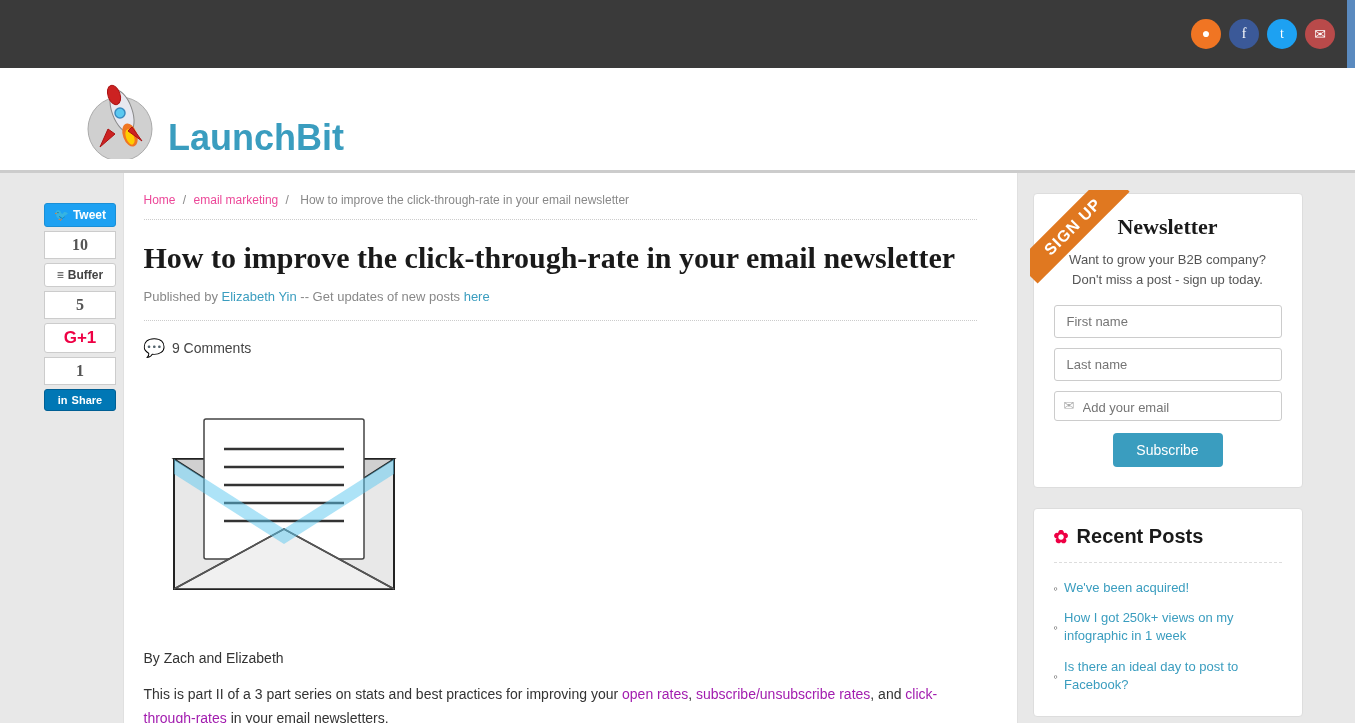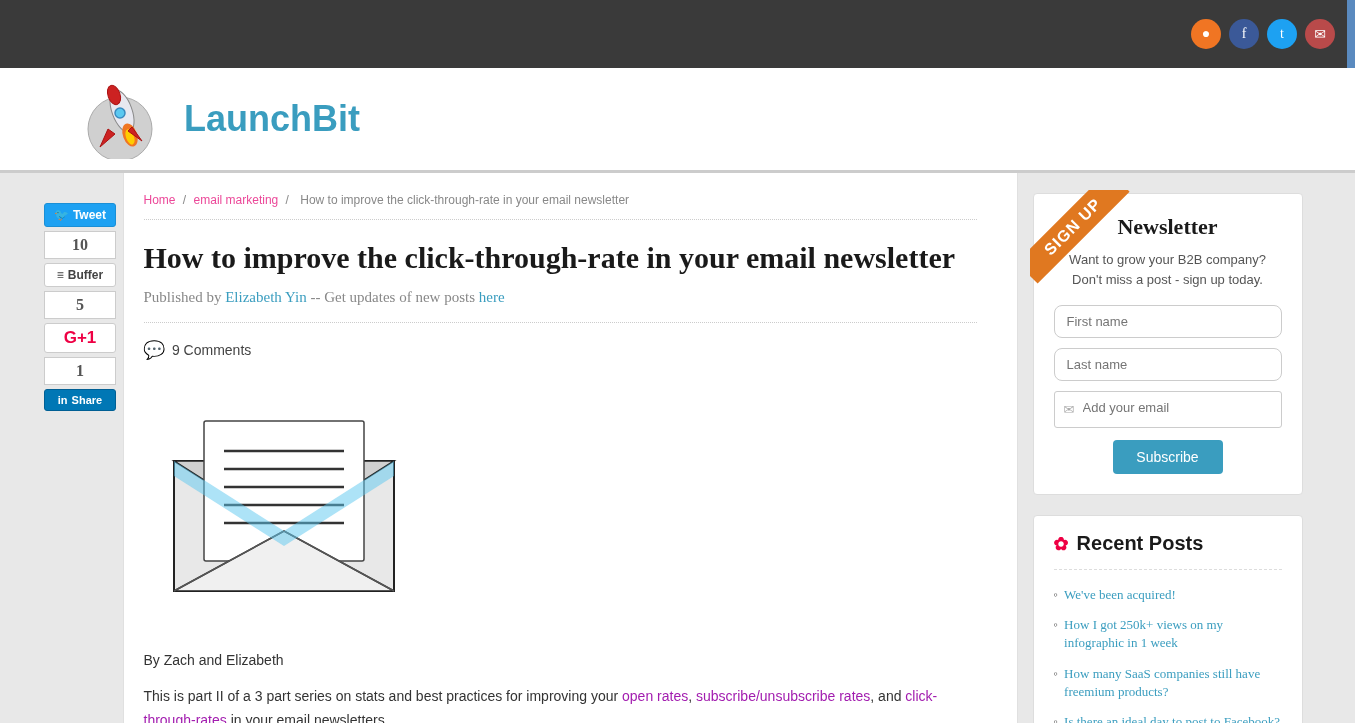--- a/index.html
+++ b/index.html
@@ -50,22 +50,22 @@
     #header {
       background: white;
       border-bottom: 3px solid #ccc;
       display: flex;
       align-items: center;
       padding: 10px 80px;
       min-height: 105px;
     }
     #logo-container {
       display: flex;
-      align-items: center;
-      gap: 24px;
+      align-items: flex-end;
+      gap: 8px;
     }
     .logo-rocket {
       width: 80px;
       height: 80px;
       position: relative;
     }
     .site-title {
       font-family: Arial, sans-serif;
       font-size: 36px;
       color: #3a9dbf;
@@ -166,22 +166,22 @@
     
     .article-title {
       font-family: Georgia, serif;
       font-size: 30px;
       font-weight: bold;
       color: #1a1a1a;
       line-height: 1.3;
       margin-bottom: 12px;
     }
     .article-byline {
-      font-family: Liberation Serif, serif;
-      font-size: 15px;
+      font-family: Liberation Sans, sans-serif;
+      font-size: 13px;
       color: #888;
       margin-bottom: 16px;
       padding-bottom: 16px;
       border-bottom: 1px dotted #ccc;
     }
     .article-byline a { color: #3a9dbf; text-decoration: none; }
     .article-byline .here-link { color: #3a9dbf; text-decoration: none; }
 
     .comments-count {
       display: flex;
@@ -273,21 +273,21 @@
       font-size: 13px;
       color: #555;
       text-align: center;
       margin-bottom: 16px;
       line-height: 1.5;
     }
     .newsletter-input {
       width: 100%;
       padding: 8px 12px;
       border: 1px solid #ccc;
-      border-radius: 8px;
+      border-radius: 3px;
       font-size: 13px;
       color: #999;
       margin-bottom: 10px;
       font-family: Arial, sans-serif;
     }
     .email-input-wrapper {
       position: relative;
       margin-bottom: 12px;
     }
     .email-input-wrapper .email-icon {
@@ -295,21 +295,21 @@
       left: 10px;
       top: 50%;
       transform: translateY(-50%);
       color: #aaa;
       font-size: 13px;
     }
     .email-input-wrapper input {
       padding-left: 28px;
       width: 100%;
       padding-top: 8px;
-      padding-bottom: 12px;
+      padding-bottom: 5px;
       border: 1px solid #ccc;
       border-radius: 3px;
       font-size: 13px;
       color: #999;
       font-family: Arial, sans-serif;
     }
     .subscribe-btn {
       display: block;
       width: 110px;
       margin: 0 auto;
@@ -346,25 +346,25 @@
       font-size: 18px;
     }
     .recent-posts-list {
       list-style: none;
       padding: 0;
       border-top: 1px dashed #ddd;
       padding-top: 10px;
     }
     .recent-posts-list li {
       padding: 6px 0;
-      font-family: Liberation Serif, serif;
+      font-family: Liberation Sans, sans-serif;
       font-size: 13px;
       display: flex;
       gap: 6px;
-      align-items: flex-start;
+      align-items: center;
     }
     .recent-posts-list li::before {
       content: '◦';
       color: #555;
       flex-shrink: 0;
       margin-top: 1px;
     }
     .recent-posts-list a {
       color: #3a9dbf;
       text-decoration: none;
@@ -508,23 +508,20 @@
         <span>Recent Posts</span>
       </div>
       <ul class="recent-posts-list">
         <li>
             <a href="#">We've been acquired!</a>
           </li>
         <li>
             <a href="#">How I got 250k+ views on my infographic in 1 week</a>
           </li>
         <li>
-            <a href="#">How many SaaS companies still have freemium products?</a>
-          </li>
-        <li>
             <a href="#">Is there an ideal day to post to Facebook?</a>
           </li>
       </ul>
     </div>
 
   </div>
 
 </div>
 
 </body></html>

